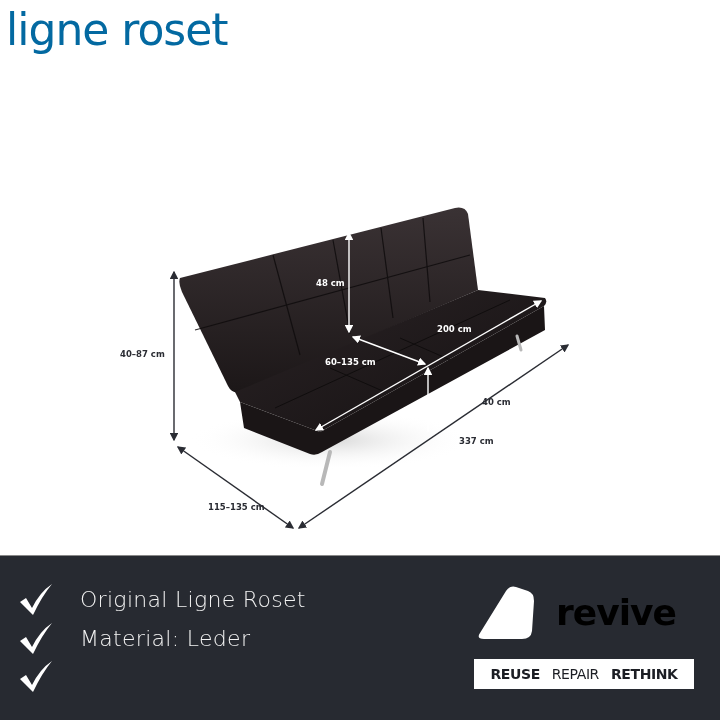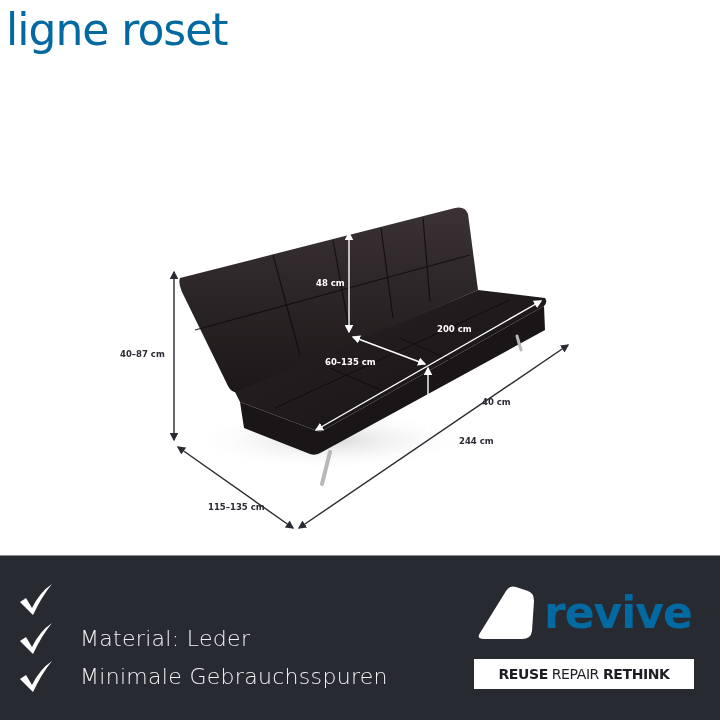--- a/index.html
+++ b/index.html
@@ -8,22 +8,22 @@
   .brand { position:absolute; left:6px; top:2px; font-family:"DejaVu Sans", sans-serif; font-size:44px; letter-spacing:-1px; color:#0369a1; font-weight:400; line-height:56px; }
   .stage { position:absolute; left:0; top:60px; width:720px; height:495px; }
   .dim { position:absolute; font-family:"DejaVu Sans", sans-serif; font-weight:bold; font-size:8.5px; white-space:nowrap; }
   .dim.dark { color:#2a2c33; }
   .dim.light { color:#ffffff;text-align:center; }
   .band { position:absolute; left:0; top:555px; width:720px; height:165px; background:#272a31; border-top:1px solid #888; }
   .check-row { position:absolute; left:16px; display:flex; align-items:center; height:36px; }
   .check { width:40px; height:36px; display:flex; align-items:center; justify-content:center; }
   .check-label { margin-left:24px; font-family:"DejaVu Sans", sans-serif; font-weight:300; font-size:22px; color:#f2f2f2; letter-spacing:0.3px; }
   .revive-logo { position:absolute; left:476px; top:585px; display:flex; align-items:center; }
-  .revive-word { margin-left:8px; font-family:"DejaVu Sans", sans-serif; font-weight:bold; font-size:44px; color:#0369a1; letter-spacing:-1px; line-height:50px; }
-  .tagline { position:absolute; left:474px; top:659px; width:220px; height:30px; background:#ffffff; display:flex; align-items:center; justify-content:center; font-family:"DejaVu Sans", sans-serif; font-size:14px; color:#1c1e24; letter-spacing:-0.4px; }
+  .revive-word { margin-left:20px; font-family:"DejaVu Sans", sans-serif; font-weight:bold; font-size:36px; color:#000000; letter-spacing:-1px; line-height:50px; }
+  .tagline { position:absolute; left:474px; top:659px; width:220px; height:30px; background:#ffffff; display:flex; align-items:center; justify-content:center; font-family:"DejaVu Sans", sans-serif; font-size:14px; color:#1c1e24; letter-spacing:-0.4px;gap:8px; }
   .tagline .b { font-weight:bold; }
   .tagline .n { font-weight:normal; margin:0 4px; }
 </style>
 </head>
 <body>
 
 <div class="brand">ligne roset</div>
 
 <div class="stage">
   <svg width="720" height="495" viewBox="0 60 720 495">
@@ -83,52 +83,52 @@
     <line x1="299" y1="528" x2="568" y2="345" stroke="#2a2c33" stroke-width="1.4" marker-start="url(#arrDs)" marker-end="url(#arrD)"></line>
 
     <line x1="349" y1="233" x2="349" y2="332" stroke="#ffffff" stroke-width="1.4" marker-start="url(#arrWs)" marker-end="url(#arrW)"></line>
     <line x1="353" y1="337" x2="425" y2="364" stroke="#ffffff" stroke-width="1.4" marker-start="url(#arrWs)" marker-end="url(#arrW)"></line>
     <line x1="316" y1="430" x2="541" y2="301" stroke="#ffffff" stroke-width="1.4" marker-start="url(#arrWs)" marker-end="url(#arrW)"></line>
     <line x1="428" y1="368" x2="428" y2="432" stroke="#ffffff" stroke-width="1.4" marker-start="url(#arrWs)"></line>
   </svg>
 
   <span class="dim dark" style="left:120px;top:289px;">40–87 cm</span>
   <span class="dim dark" style="left:208px;top:442px;text-align:center;">115–135 cm</span>
-  <span class="dim dark" style="left:459px;top:376px;">244 cm</span>
+  <span class="dim dark" style="left:459px;top:376px;">337 cm</span>
   <span class="dim light" style="left:316px;top:218px;">48 cm</span>
   <span class="dim light" style="left:325px;top:297px;">60–135 cm</span>
   <span class="dim light" style="left:437px;top:264px;">200 cm</span>
   <span class="dim dark" style="left:434px;top:337px;margin-left:48px;">40 cm</span>
 </div>
 
 <div class="band">
 </div>
 
 <div class="check-row" style="top:581px;">
   <span class="check">
     <svg width="36" height="34" viewBox="0 0 36 34">
         <path d="M2,20 L8,16 L14,26 Q22,10 34,2 Q24,14 15,33 Z" fill="#ffffff"></path>
       </svg>
   </span>
+  <span class="check-label">Original Ligne Roset</span>
 </div>
 <div class="check-row" style="top:620px;">
   <span class="check">
     <svg width="36" height="34" viewBox="0 0 36 34">
         <path d="M2,20 L8,16 L14,26 Q22,10 34,2 Q24,14 15,33 Z" fill="#ffffff"></path>
       </svg>
   </span>
   <span class="check-label">Material: Leder</span>
 </div>
 <div class="check-row" style="top:658px;">
   <span class="check">
     <svg width="36" height="34" viewBox="0 0 36 34">
         <path d="M2,20 L8,16 L14,26 Q22,10 34,2 Q24,14 15,33 Z" fill="#ffffff"></path>
       </svg>
   </span>
-  <span class="check-label">Minimale Gebrauchsspuren</span>
 </div>
 
 <div class="revive-logo">
   <svg width="60" height="56" viewBox="0 0 60 56">
     <path d="M4,48 L30,6 Q34,0 40,2 L52,6 Q58,8 58,16 L56,46 Q55,54 46,54 L8,54 Q0,54 4,48 Z" fill="#ffffff"></path>
   </svg>
   <span class="revive-word">revive</span>
 </div>
 
 <div class="tagline">

